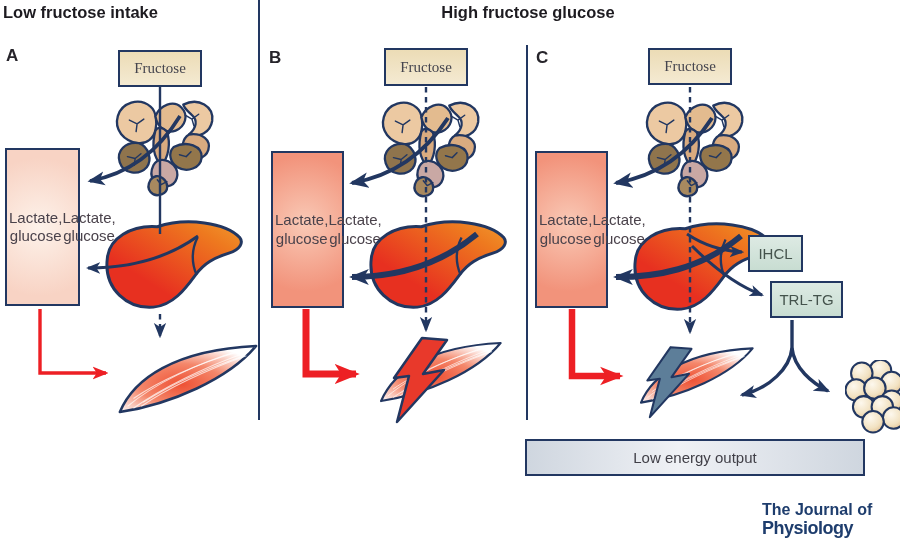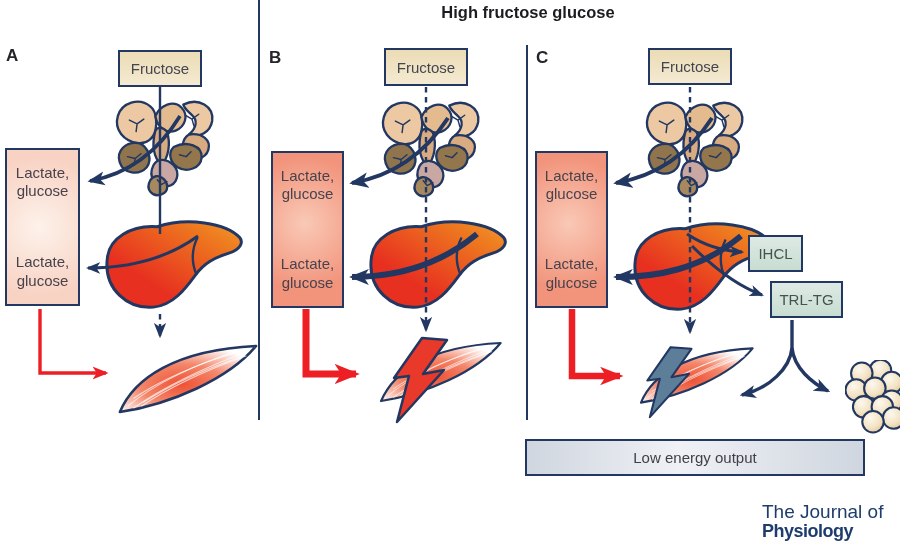--- a/index.html
+++ b/index.html
@@ -5,33 +5,33 @@
   html,body{margin:0;padding:0;background:#ffffff;}
   .canvas{position:relative;width:900px;height:553px;background:#ffffff;
           font-family:"Liberation Sans",sans-serif;overflow:hidden;}
   .abs{position:absolute;}
   .title{font-size:16.5px;font-weight:bold;color:#1d1b20;}
   .panel-letter{font-size:17px;font-weight:bold;color:#26242a;}
   .divider{width:2px;background:#223761;}
   .box{box-sizing:border-box;border:2px solid #223761;display:flex;
        align-items:center;justify-content:center;text-align:center;}
   .fructose{background:linear-gradient(180deg,#ecdcb6 0%,#f4ead2 100%);
-            font-size:15px;color:#45454e;}
-  .metabox{flex-direction:column;justify-content:space-between;
+            font-size:15px;color:#45454e;font-family:Liberation Serif, serif;}
+  .metabox{flex-direction:row;justify-content:space-between;
            padding:14px 2px 14px 2px;font-size:15px;color:#4a424b;line-height:1.22;}
   .metabox-low{background:radial-gradient(circle at 45% 50%,#fdf2ea 0%,#f8d3c4 80%);}
   .metabox-high{background:radial-gradient(circle at 46% 46%,#f9c9b6 0%,#f2937b 75%);}
   .metab{white-space:pre-line;}
   .lipidbox{background:linear-gradient(180deg,#ddeae3 0%,#c8ddd2 100%);
             font-size:15px;color:#44534c;}
   .bar{font-size:15px;color:#403f47;}
   .bar-high{background:linear-gradient(90deg,#f1937c 0%,#fcdccd 45%,#f1937c 100%);}
   .bar-low{background:linear-gradient(90deg,#cfd6df 0%,#eff1f5 45%,#cfd6df 100%);}
   .logo{color:#1e3d6d;text-align:left;line-height:1.0;}
-  .logo-top{display:block;font-size:19px;font-weight:normal;}
+  .logo-top{display:block;font-size:16px;font-weight:bold;}
   .logo-bottom{display:block;font-size:18px;font-weight:bold;letter-spacing:-0.5px;margin-top:1px;}
   svg{display:block;}
 </style>
 </head>
 <body>
 
 <div class="canvas">
 
   <svg class="abs" style="left:0;top:0;pointer-events:none;" width="900" height="553" viewBox="0 0 900 553">
     <defs>
@@ -158,20 +158,21 @@
       <path d="M741 236 C700 270 656 277 616 277" stroke="#223761" stroke-width="6" marker-end="url(#ahNb)"></path>
       <path d="M687 234 C705 246 722 251 742 252" stroke="#223761" stroke-width="3" marker-end="url(#ahN)"></path>
       <path d="M692 246 C716 270 738 286 762 295" stroke="#223761" stroke-width="3" marker-end="url(#ahN)"></path>
       <path d="M572 309 L572 376 L620 376" stroke="#ed1f24" stroke-width="6.5" marker-end="url(#ahRb)"></path>
       <path d="M792 320 L792 348" stroke="#223761" stroke-width="3.4"></path>
       <path d="M792 348 C790 368 770 388 742 395" stroke="#223761" stroke-width="3.4" marker-end="url(#ahN)"></path>
       <path d="M792 348 C794 368 812 383 828 391" stroke="#223761" stroke-width="3.4" marker-end="url(#ahN)"></path>
     </g>
   </svg>
 
+  <div class="abs title" style="left:3px;top:3px;">Low fructose intake</div>
   <div class="abs title" style="left:418px;top:3px;width:220px;text-align:center;">High fructose glucose</div>
 
   <div class="abs divider" style="left:258px;top:0;height:420px;"></div>
   <div class="abs divider" style="left:526px;top:45px;height:375px;"></div>
 
   <div class="abs panel-letter" style="left:6px;top:46px;">A</div>
   <div class="abs panel-letter" style="left:269px;top:48px;">B</div>
   <div class="abs panel-letter" style="left:536px;top:48px;">C</div>
 
   <div class="abs box fructose" style="left:118px;top:50px;width:84px;height:37px;">Fructose</div>

